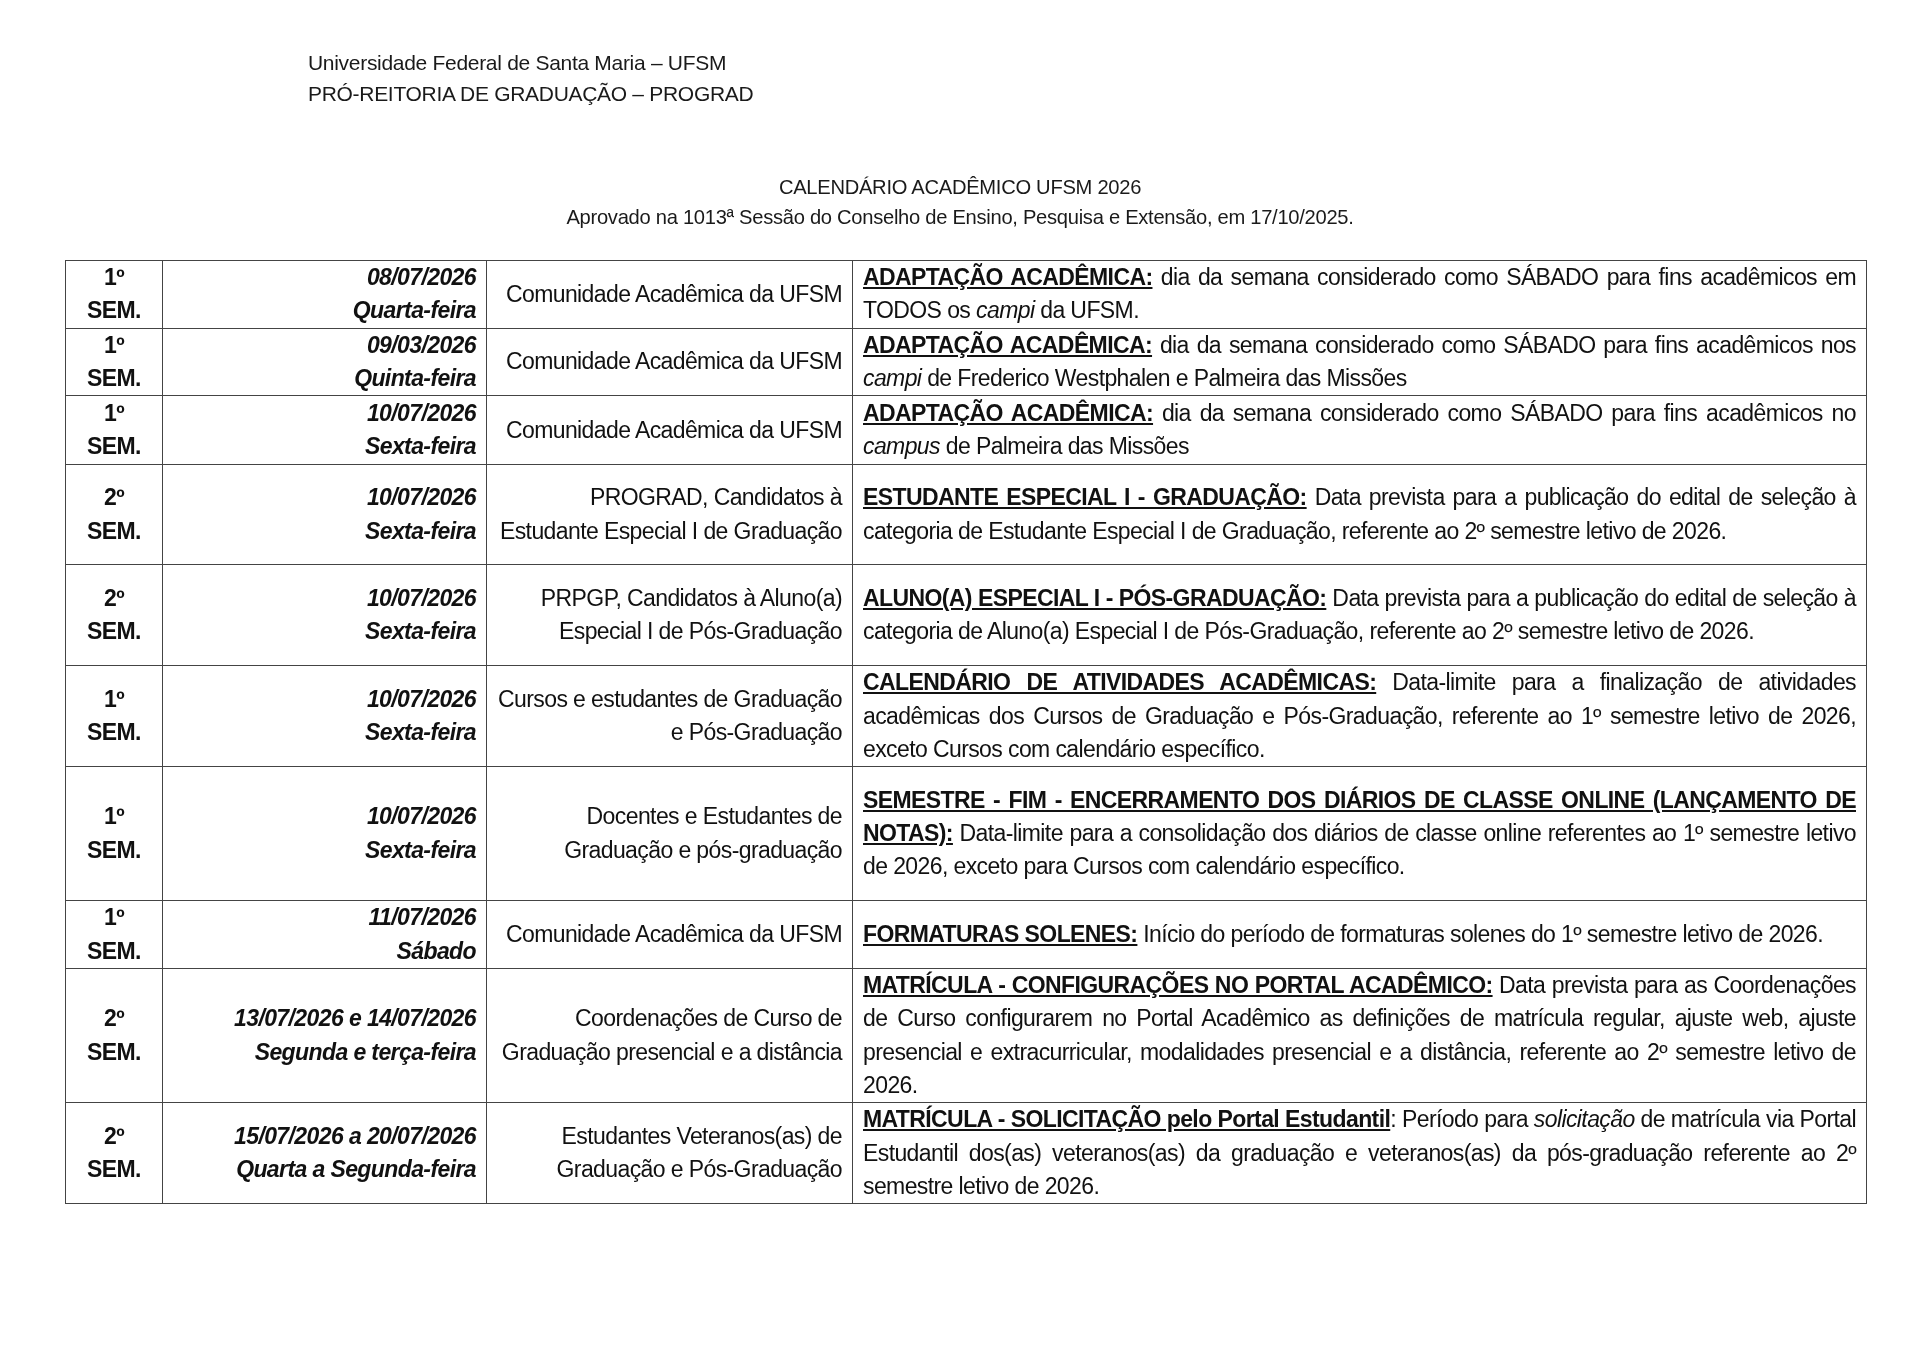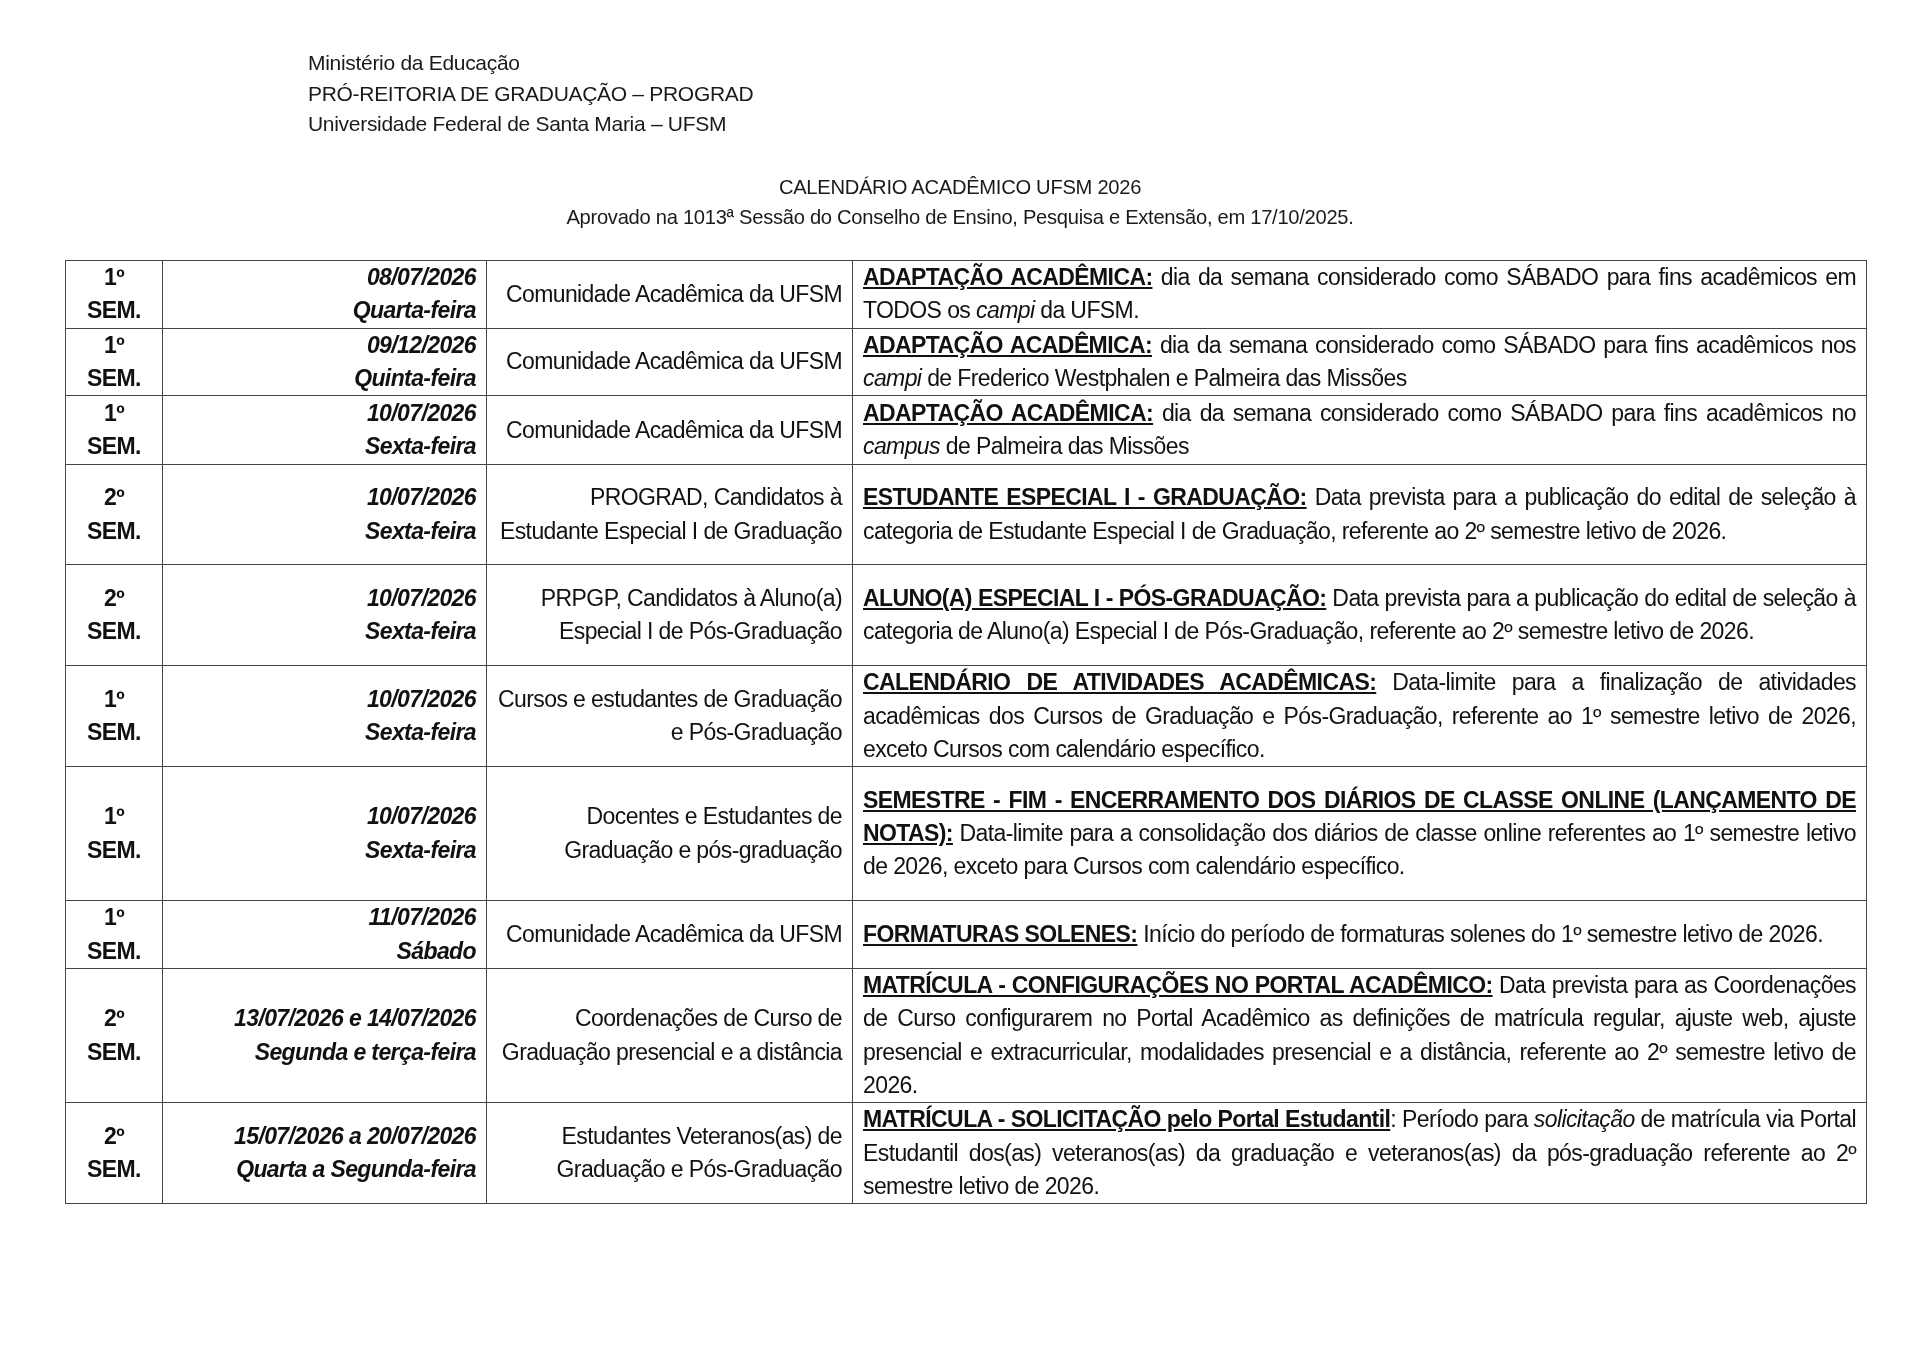--- a/index.html
+++ b/index.html
@@ -17,23 +17,22 @@
   td.desc b { font-weight: bold; text-decoration: underline; }
   .line { display: block; }
   tr.r1 { height: 66px; } tr.r2 { height: 67px; } tr.r3 { height: 69px; }
   tr.r4 { height: 100px; } tr.r5 { height: 101px; } tr.r6 { height: 101px; }
   tr.r7 { height: 134px; } tr.r8 { height: 68px; } tr.r9 { height: 133px; } tr.r10 { height: 101px; }
 </style>
 </head>
 <body>
 
 <div class="header">
-  <div>Ministério da Educação</div>
+  <div>Universidade Federal de Santa Maria – UFSM</div>
   <div>PRÓ-REITORIA DE GRADUAÇÃO – PROGRAD</div>
-  <div>Universidade Federal de Santa Maria – UFSM</div>
 </div>
 
 <div class="title-block">
   <div>CALENDÁRIO ACADÊMICO UFSM 2026</div>
   <div>Aprovado na 1013ª Sessão do Conselho de Ensino, Pesquisa e Extensão, em 17/10/2025.</div>
 </div>
 
 <table class="cal">
   <colgroup>
       <col class="c1">
@@ -47,21 +46,21 @@
         <td class="date">
           <span class="line">08/07/2026</span>
           <span class="line">Quarta-feira</span>
         </td>
         <td class="who">Comunidade Acadêmica da UFSM</td>
         <td class="desc"><b>ADAPTAÇÃO ACADÊMICA:</b><span> dia da semana considerado como SÁBADO para fins acadêmicos em TODOS os </span><i>campi</i><span> da UFSM.</span></td>
       </tr>
       <tr class="r2">
         <td class="sem">1º SEM.</td>
         <td class="date">
-          <span class="line">09/12/2026</span>
+          <span class="line">09/03/2026</span>
           <span class="line">Quinta-feira</span>
         </td>
         <td class="who">Comunidade Acadêmica da UFSM</td>
         <td class="desc"><b>ADAPTAÇÃO ACADÊMICA:</b><span> dia da semana considerado como SÁBADO para fins acadêmicos nos </span><i>campi</i><span> de Frederico Westphalen e Palmeira das Missões</span></td>
       </tr>
       <tr class="r3">
         <td class="sem">1º SEM.</td>
         <td class="date">
           <span class="line">10/07/2026</span>
           <span class="line">Sexta-feira</span>

